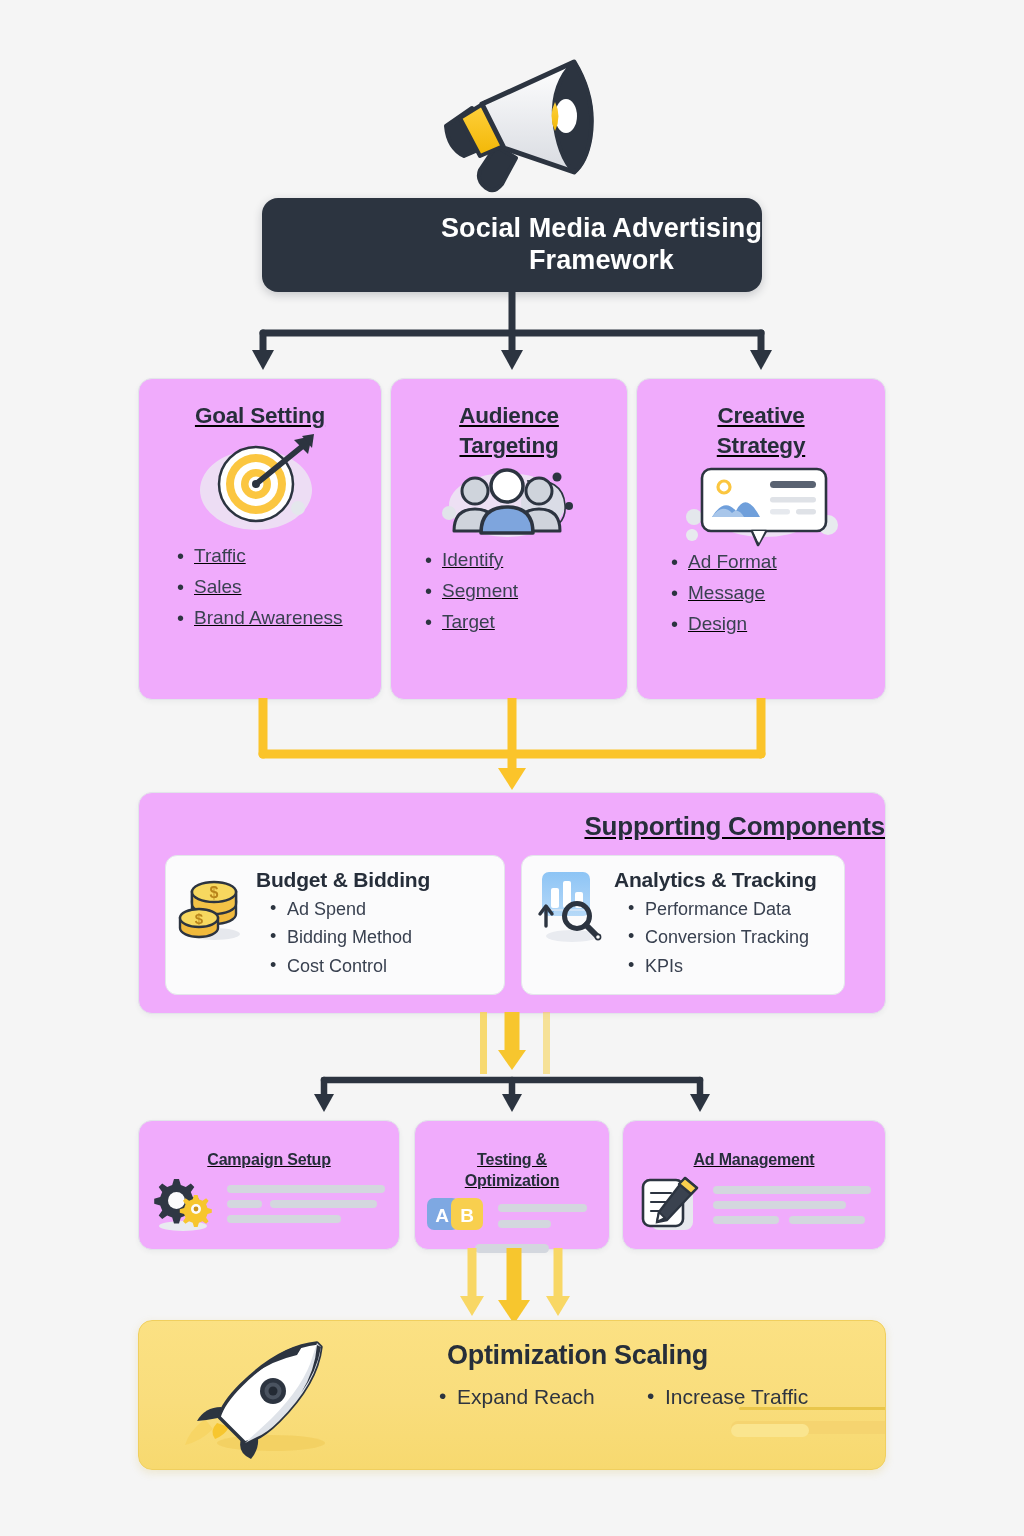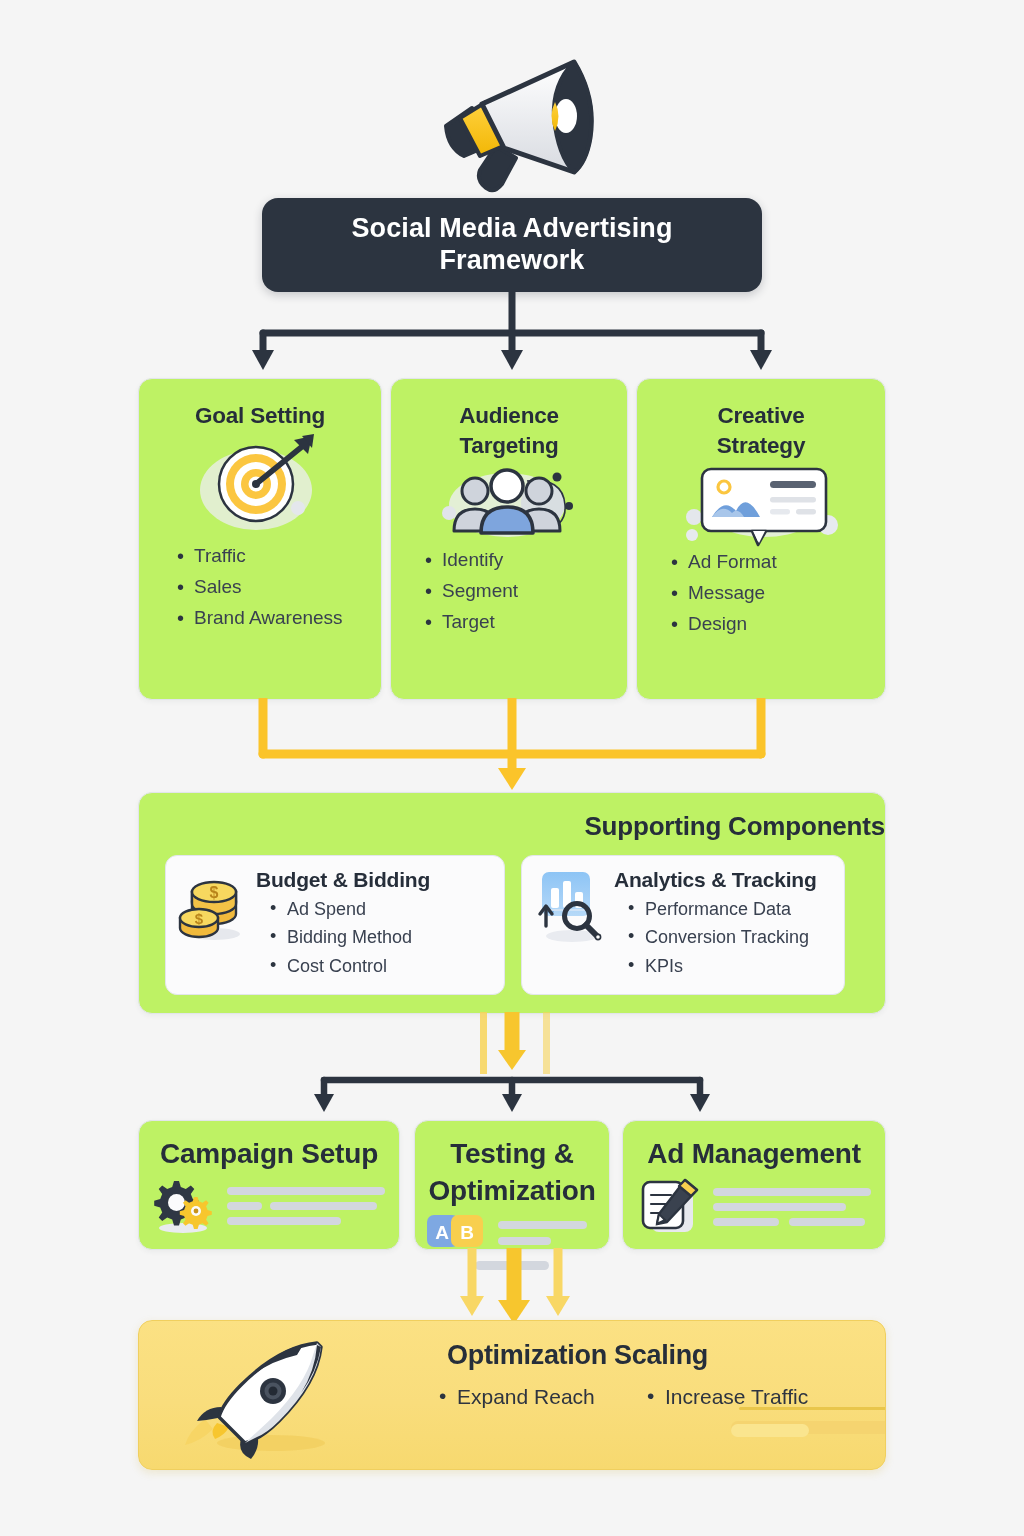--- a/index.html
+++ b/index.html
@@ -15,36 +15,37 @@
     background: #f5f5f5;
   }
 
   
   #megaphone { position:absolute; left:424px; top:52px; width:200px; height:150px; }
 
   
   #title-bar {
     position:absolute; left:262px; top:198px; width:500px; height:94px;
     background:#2c3440; border-radius:16px;
-    display:flex; align-items:center; justify-content:center;
+    display:flex; align-items:center; justify-content:flex-end;
     box-shadow:0 3px 10px rgba(30,38,50,.22);
   }
   #title-bar .t {
     color:#ffffff; font-size:27px; font-weight:bold; line-height:1.18;
     text-align:center; letter-spacing:.1px;
   }
 
   
   .conn { position:absolute; pointer-events:none; }
 
   
   .card {
-    position:absolute; background:#bef264;
+    position:absolute; background:#f0abfc;
     border:1.5px solid #e2e5ea; border-radius:14px;
     box-shadow:0 2px 5px rgba(40,50,65,.05);
+    text-decoration:underline;
   }
   .card-title {
     text-align:center; color:#262e3a; font-weight:bold;
     font-size:22.5px; line-height:1.33; letter-spacing:-.2px;
   }
   .bullets { list-style:none; }
   .bullets li {
     position:relative; color:#394150; font-size:19px;
     line-height:1.63; padding-left:17px; white-space:nowrap;
   }
@@ -78,21 +79,21 @@
   .sub-card .sub-title {
     color:#262e3a; font-weight:bold; font-size:21px; letter-spacing:-.2px;
   }
   .sub-card .bullets li { font-size:18px; line-height:1.58; }
   .sub-card .bullets li::before { font-size:18px; line-height:1.58; }
 
   
   #card-campaign { left:138px; top:1120px; width:262px; height:130px; }
   #card-testing  { left:414px; top:1120px; width:196px; height:130px; }
   #card-admgmt   { left:622px; top:1120px; width:264px; height:130px; }
-  .mid-card .card-title { margin-top:14px; font-size:28px; }
+  .mid-card .card-title { margin-top:28px; font-size:16px; }
   .mid-row-body { display:flex; align-items:center; gap:10px; padding:0 14px; margin-top:6px; }
   .ph-lines { display:flex; flex-direction:column; gap:7px; flex:1; }
   .ph { height:8px; border-radius:5px; background:#d3d7de; }
 
   
   #perf {
     position:absolute; left:138px; top:1320px; width:748px; height:150px;
     background:linear-gradient(180deg,#fbe183 0%,#f9dd7c 55%,#f7d96f 100%);
     border:1.5px solid #f0cf5e; border-radius:14px;
     box-shadow:0 3px 9px rgba(200,165,40,.18);

